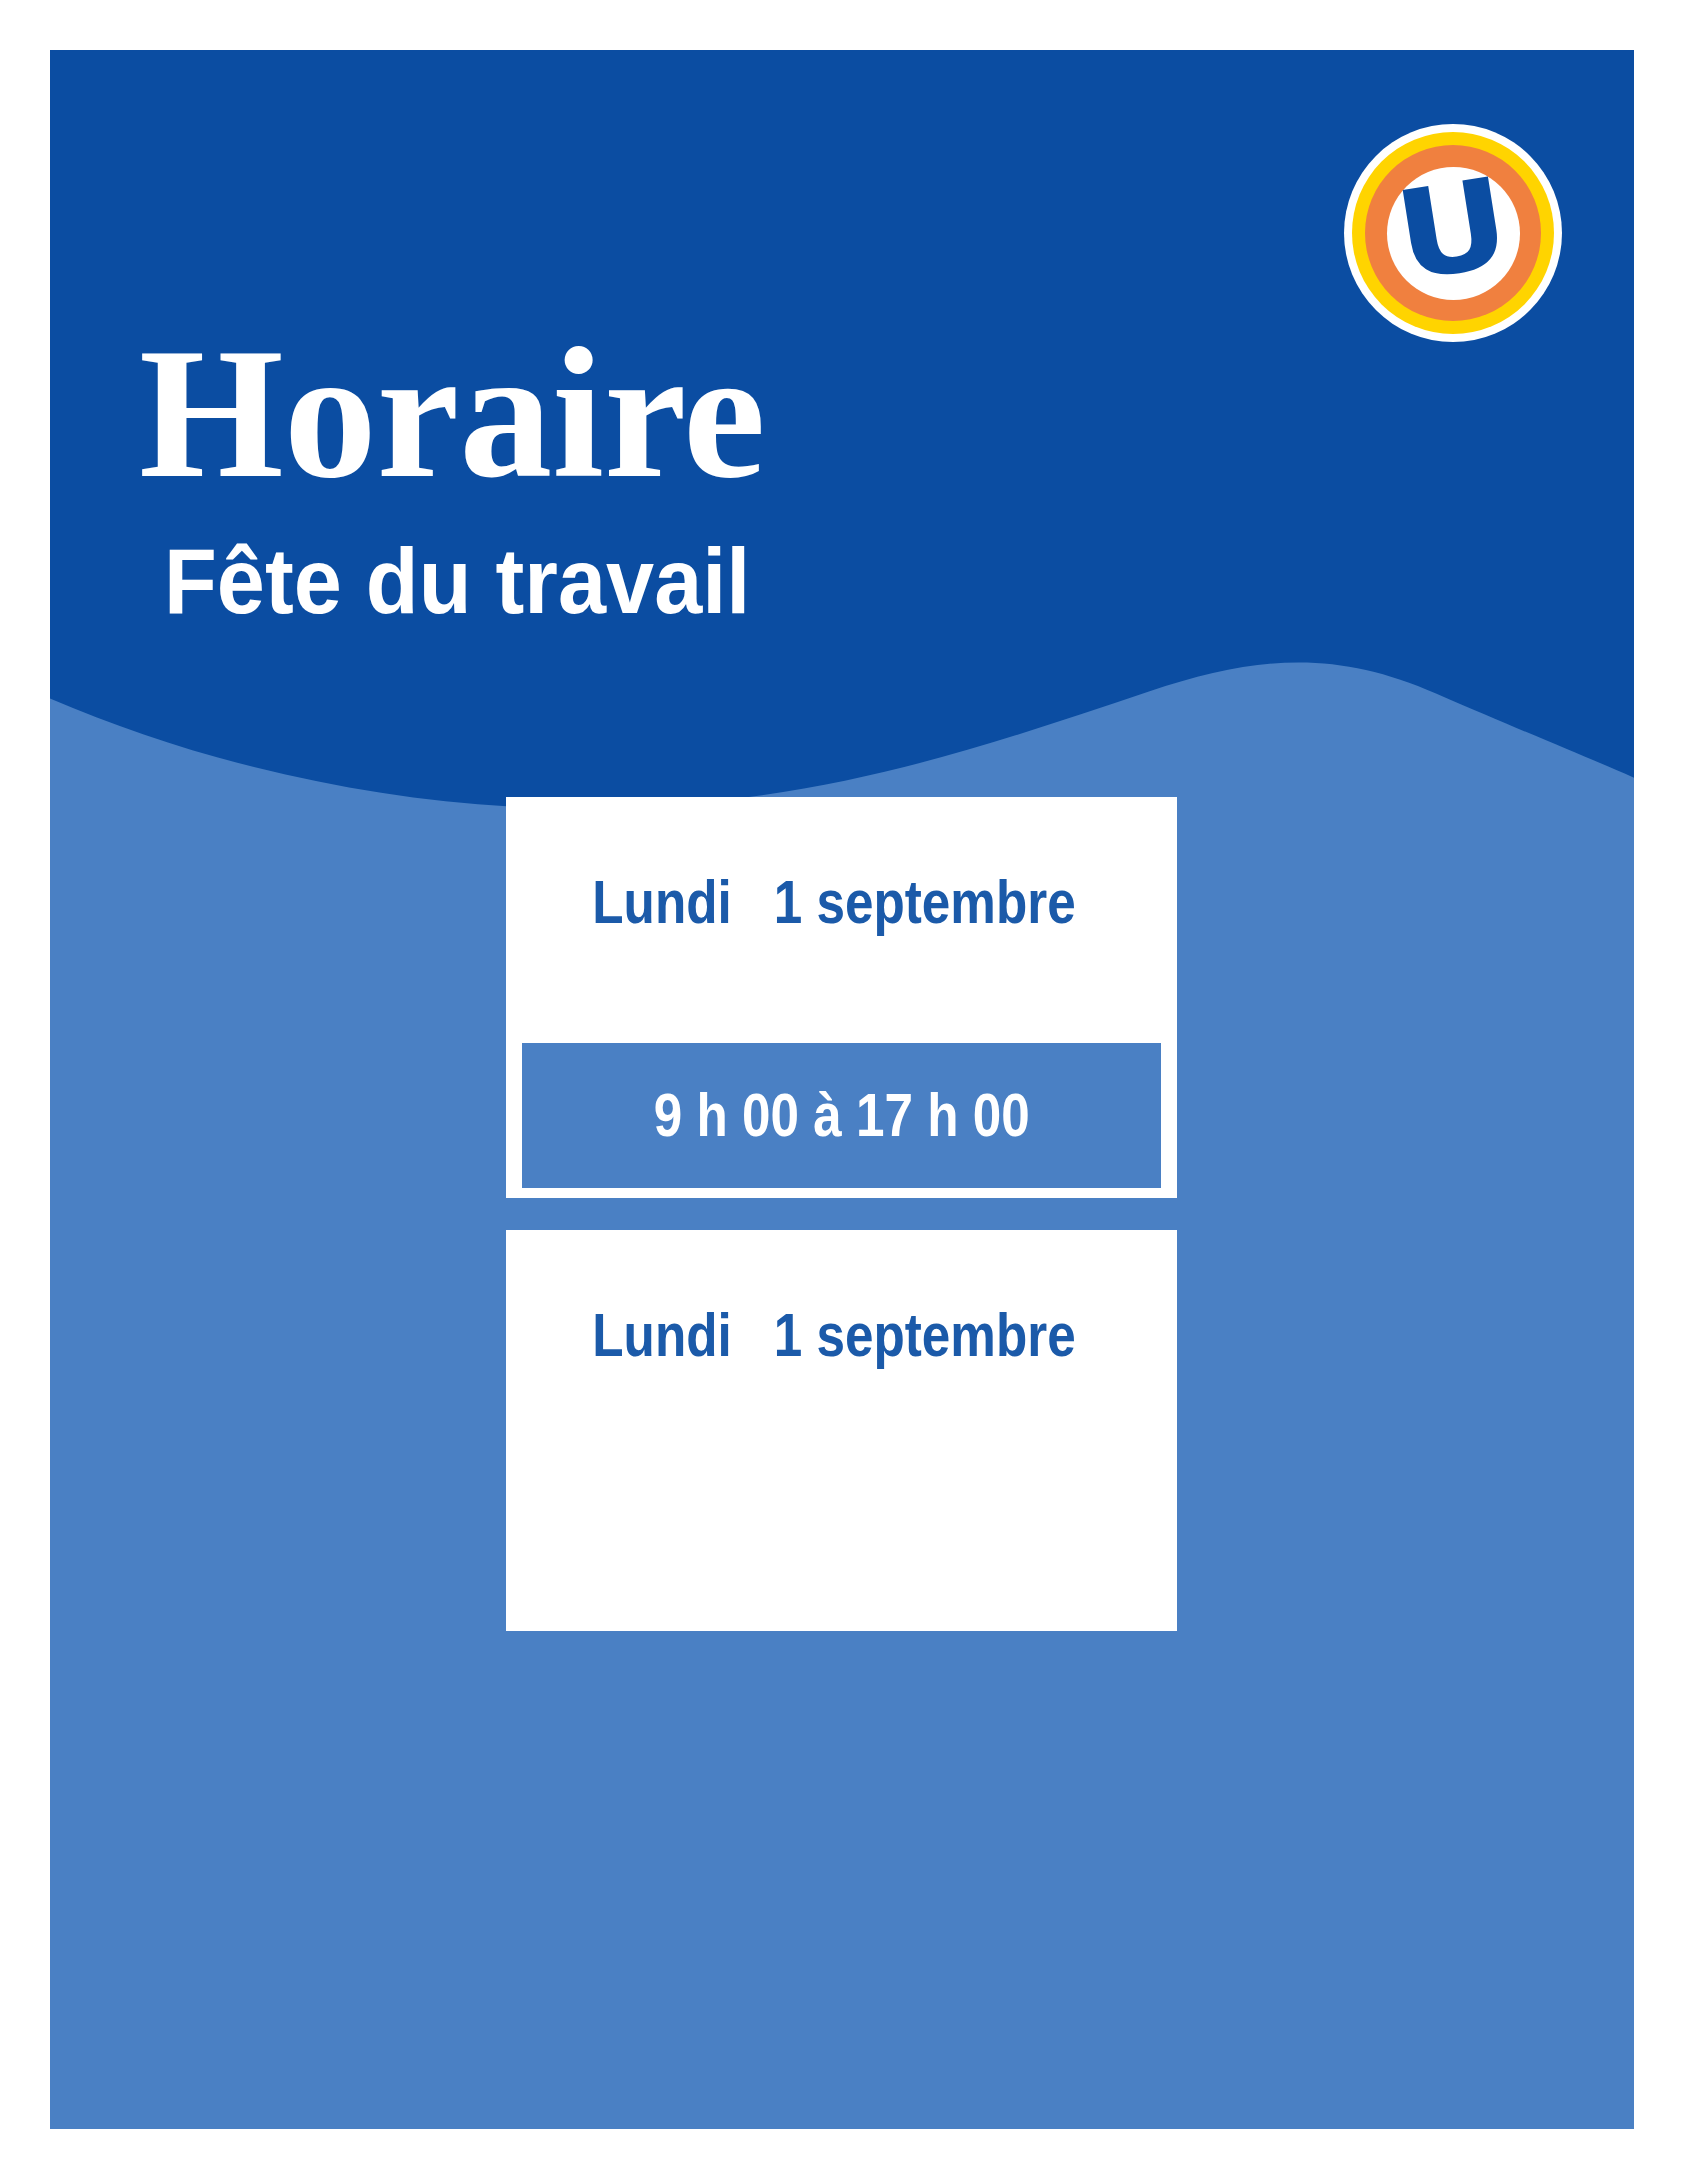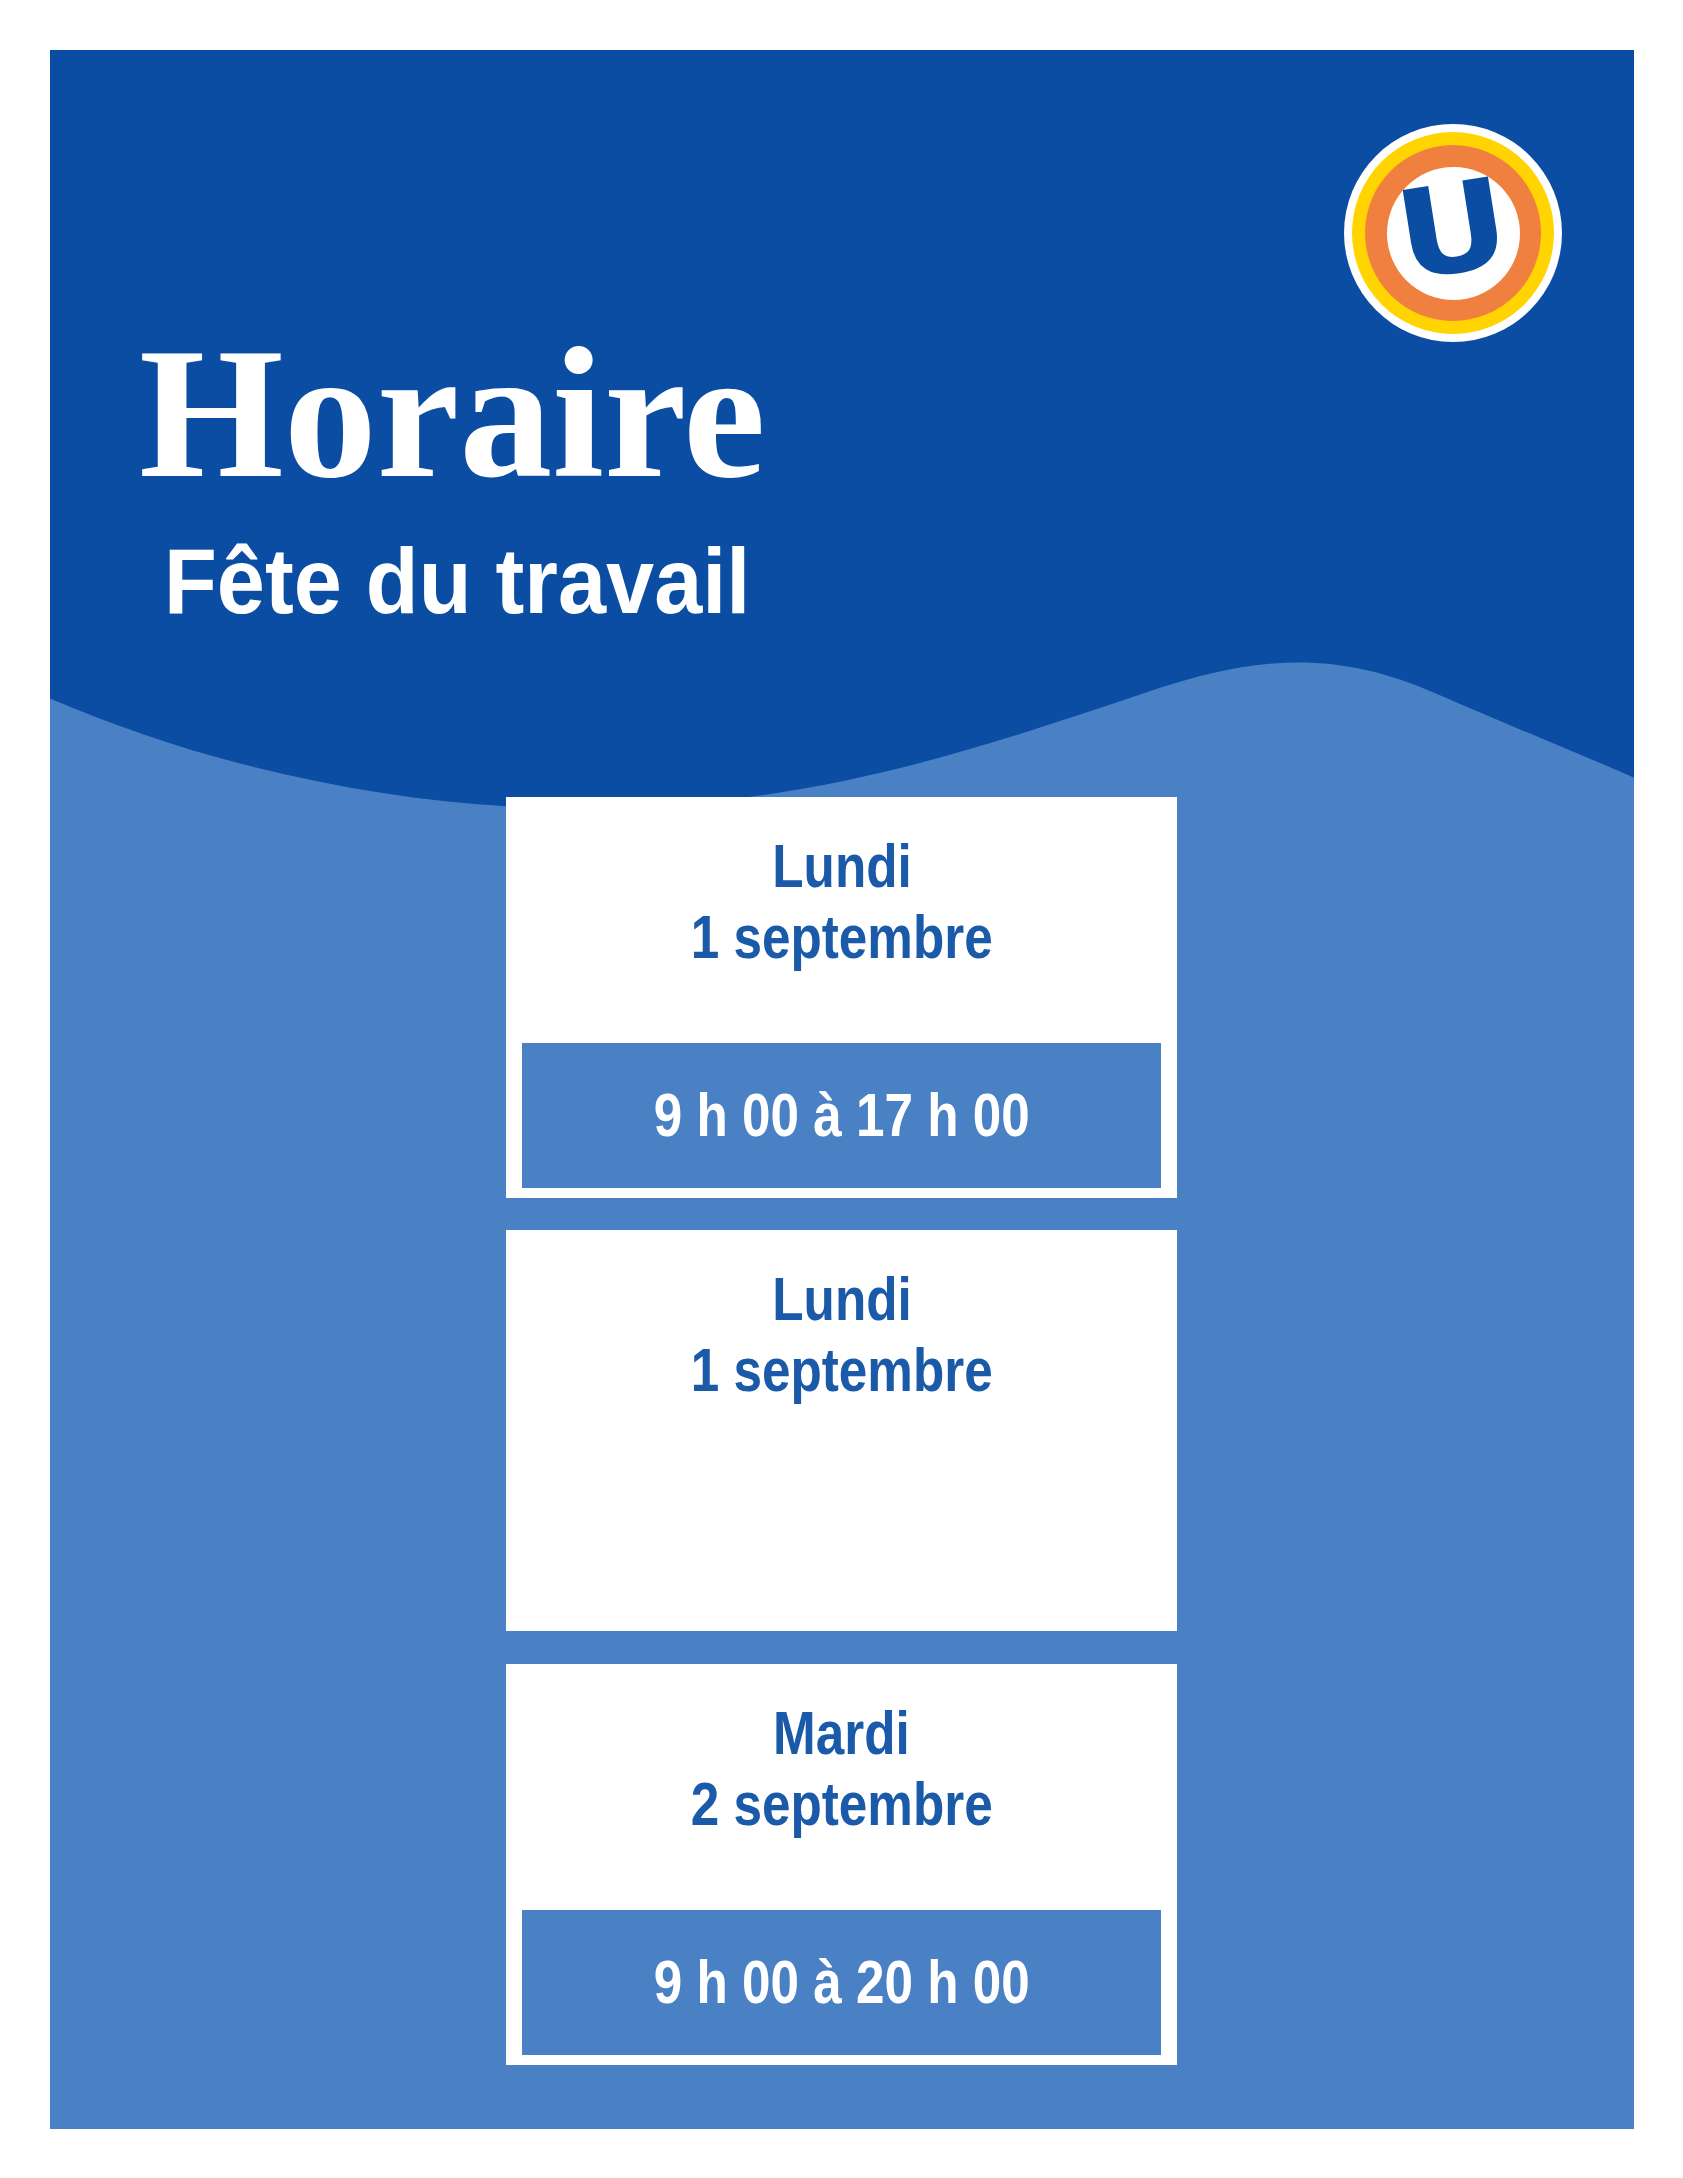--- a/index.html
+++ b/index.html
@@ -75,21 +75,21 @@
   .card {
     position: absolute; left: 456px; width: 671px; height: 401px;
     background: var(--white, #fff);
   }
   .card-1 { top: 747px; }
   .card-2 { top: 1180px; }
   .card-3 { top: 1614px; }
 
   .card-head {
     height: 210px;
-    display: flex; flex-direction: column; align-items: center; justify-content: center;
+    display: flex; flex-direction: row; align-items: center; justify-content: center;
     color: var(--text-blue, #1B5AA9);
     font-weight: 700; font-size: 61px;
   }
   .card-head .line {
     line-height: 71px; white-space: nowrap;
     transform: scaleX(0.84); transform-origin: center;
   }
 
   .card-hours {
     position: absolute; left: 16px; right: 16px; top: 210px; bottom: 10px;
@@ -141,25 +141,16 @@
       </div>
     </div>
 
     <div class="card card-2">
       <div class="card-head">
         <div class="line">Lundi</div>
         <div class="line">1 septembre</div>
       </div>
     </div>
 
-    <div class="card card-3">
-      <div class="card-head">
-        <div class="line">Mardi</div>
-        <div class="line">2 septembre</div>
-      </div>
-      <div class="card-hours">
-        <span class="line">9 h 00 à 20 h 00</span>
-      </div>
-    </div>
 
   </div>
 </div>
 
 
 </body></html>

